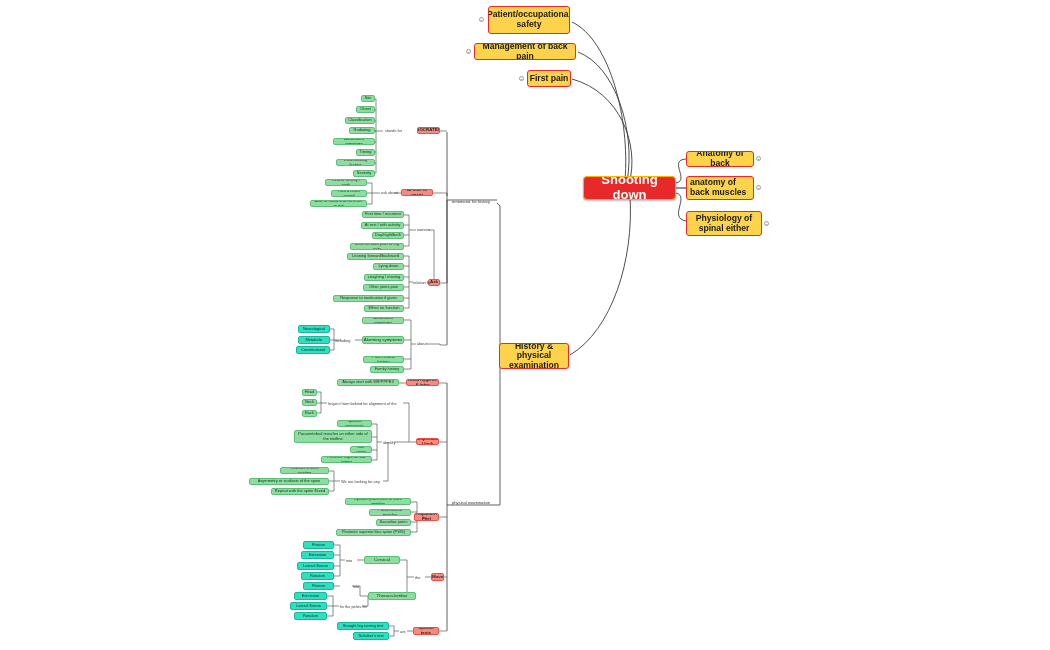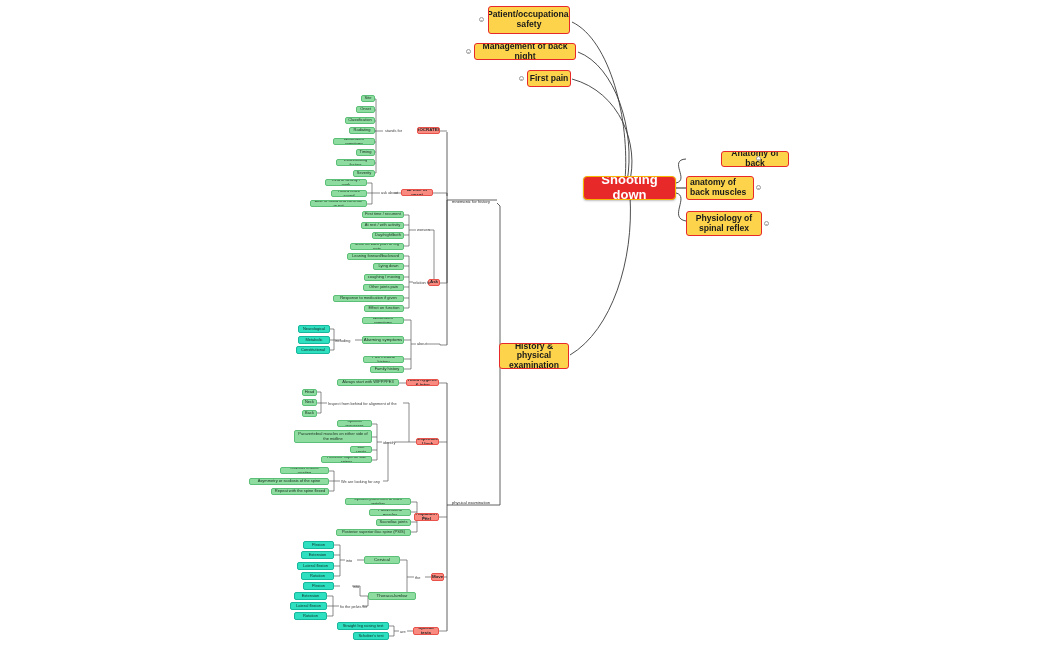--- a/index.html
+++ b/index.html
@@ -274,41 +274,41 @@
   <div class="node n-root" style="left:583px;top:176px;width:93px;height:24px;">
     <span>Shooting down</span>
   </div>
 
   <div class="node n-main big" style="left:488px;top:6px;width:82px;height:28px;">
     <span>Patient/occupational safety</span>
   </div>
   <div class="handle" style="left:479px;top:17px;"></div>
 
   <div class="node n-main big" style="left:474px;top:43px;width:102px;height:17px;">
-    <span>Management of back night</span>
+    <span>Management of back pain</span>
   </div>
   <div class="handle" style="left:466px;top:49px;"></div>
 
   <div class="node n-main big" style="left:527px;top:70px;width:44px;height:17px;">
     <span>First pain</span>
   </div>
   <div class="handle" style="left:519px;top:76px;"></div>
 
-  <div class="node n-main big" style="left:686px;top:151px;width:68px;height:16px;margin-left:35px;">
+  <div class="node n-main big" style="left:686px;top:151px;width:68px;height:16px;">
     <span>Anatomy of back</span>
   </div>
   <div class="handle" style="left:756px;top:156px;"></div>
 
   <div class="node n-main big" style="left:686px;top:176px;width:68px;height:24px;justify-content:center;text-align:left;padding-left:3px;">
     <span>anatomy of back muscles</span>
   </div>
   <div class="handle" style="left:756px;top:185px;"></div>
 
   <div class="node n-main big" style="left:686px;top:211px;width:76px;height:25px;">
-    <span>Physiology of spinal reflex</span>
+    <span>Physiology of spinal either</span>
   </div>
   <div class="handle" style="left:764px;top:221px;"></div>
 
   <div class="node n-main big" style="left:499px;top:343px;width:70px;height:26px;">
     <span>History &amp; physical examination</span>
   </div>
 
   <div class="elabel trunk" style="left:452px;top:199px;">mnemonic for history</div>
   <div class="elabel trunk" style="left:452px;top:500px;">physical examination</div>
 

